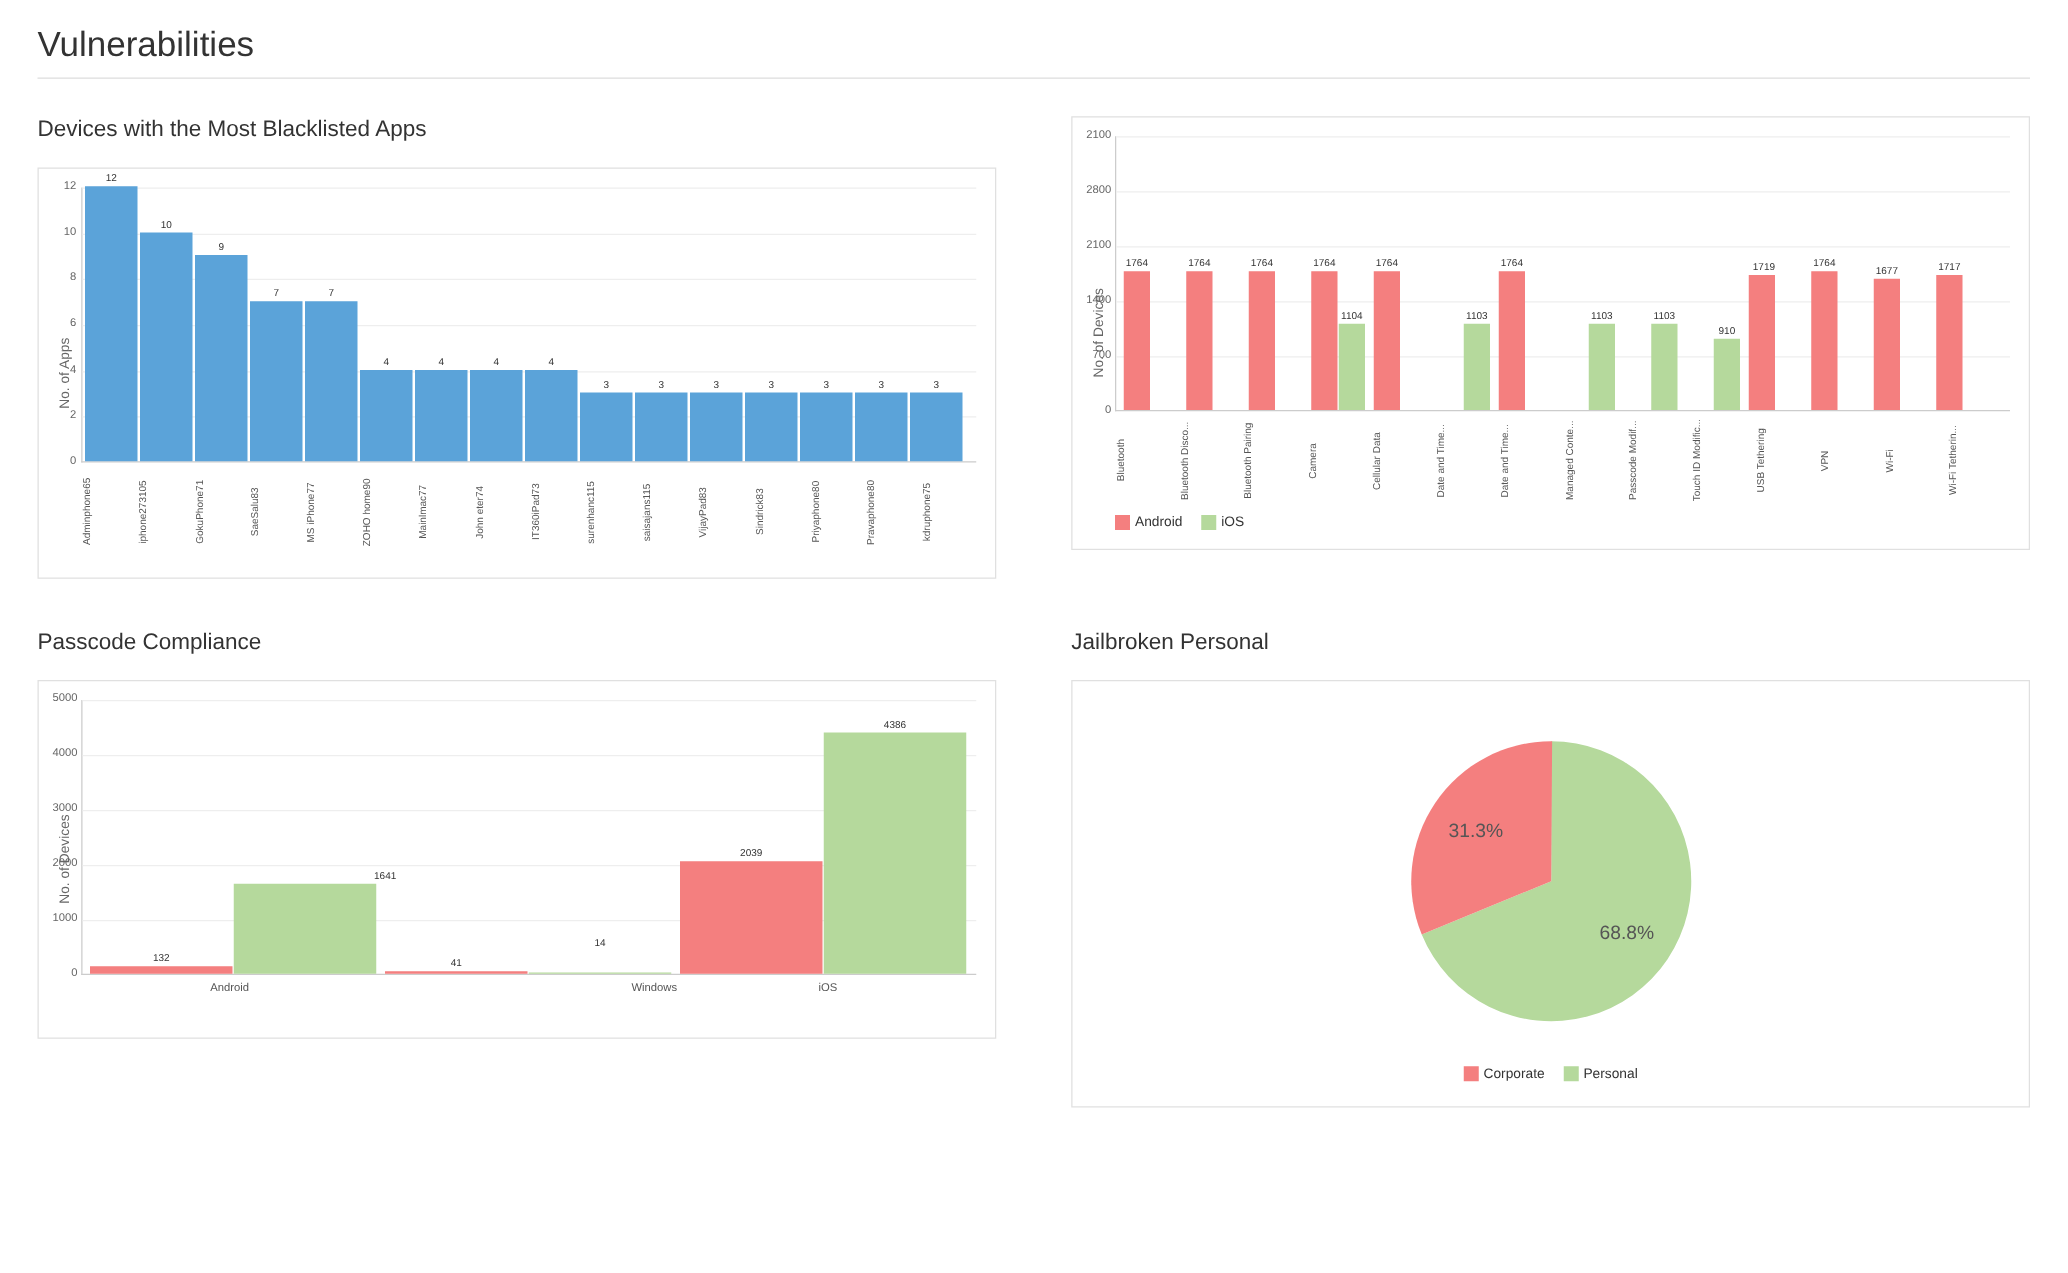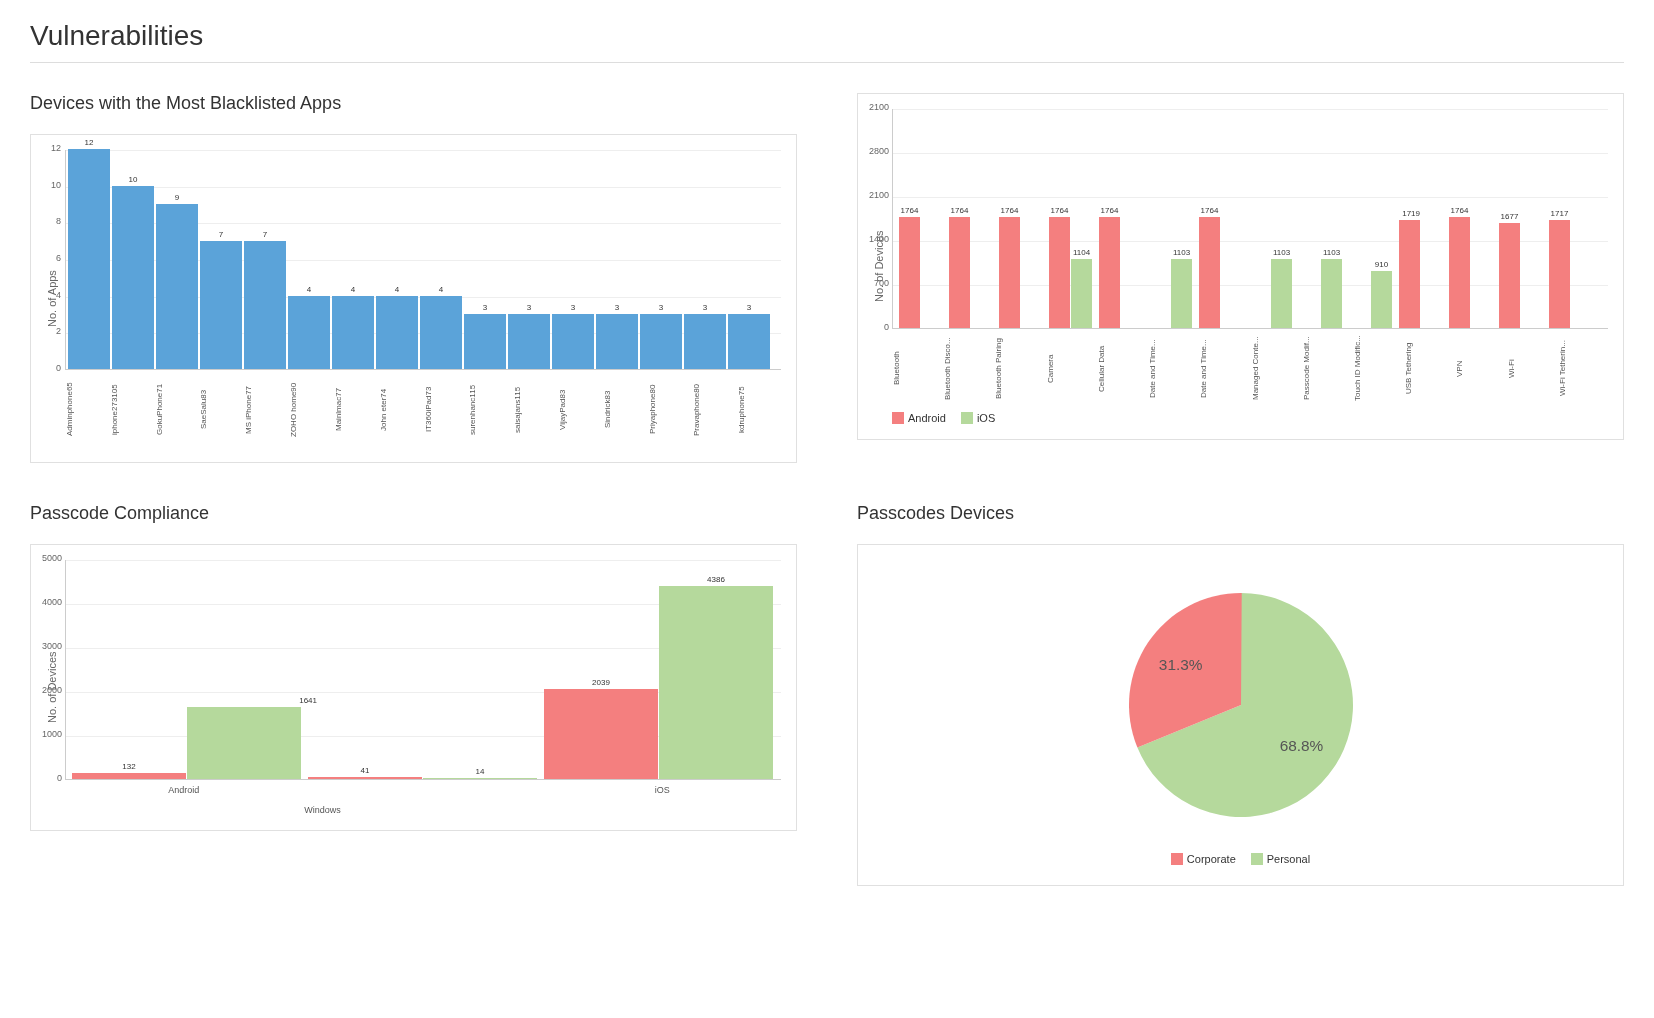--- a/index.html
+++ b/index.html
@@ -223,38 +223,38 @@
               <div style="position: absolute; left: -38px; top: 37px; font-size: 9px; color: rgb(102, 102, 102); text-align: right; width: 34px;">4000</div>
               <div style="position: absolute; left: 0px; right: 0px; top: 0px; border-top: 1px solid rgb(238, 238, 238);"></div>
               <div style="position: absolute; left: -38px; top: -7px; font-size: 9px; color: rgb(102, 102, 102); text-align: right; width: 34px;">5000</div>
               <div style="position: absolute; left: 6px; bottom: 0px; width: 114px; height: 6px; background: rgb(244, 127, 127);"></div>
               <div style="position: absolute; left: 6px; bottom: 8px; width: 114px; text-align: center; font-size: 8px; color: rgb(51, 51, 51);">132</div>
               <div style="position: absolute; left: 121px; bottom: 0px; width: 114px; height: 72px; background: rgb(181, 217, 156);"></div>
               <div style="position: absolute; left: 137px; bottom: 74px; width: 114px; text-align: right; font-size: 8px; color: rgb(51, 51, 51);">1641</div>
               <div style="position: absolute; left: 242px; bottom: 0px; width: 114px; height: 2px; background: rgb(244, 127, 127);"></div>
               <div style="position: absolute; left: 242px; bottom: 4px; width: 114px; text-align: center; font-size: 8px; color: rgb(51, 51, 51);">41</div>
               <div style="position: absolute; left: 357px; bottom: 0px; width: 114px; height: 1px; background: rgb(181, 217, 156);"></div>
-              <div style="position: absolute; left: 357px; bottom: 3px; width: 114px; text-align: center; font-size: 8px; color: rgb(51, 51, 51);">14</div>
+              <div style="position: absolute; left: 357px; bottom: 20px; width: 114px; text-align: center; font-size: 8px; color: rgb(51, 51, 51);">14</div>
               <div style="position: absolute; left: 478px; bottom: 0px; width: 114px; height: 90px; background: rgb(244, 127, 127);"></div>
               <div style="position: absolute; left: 478px; bottom: 92px; width: 114px; text-align: center; font-size: 8px; color: rgb(51, 51, 51);">2039</div>
               <div style="position: absolute; left: 593px; bottom: 0px; width: 114px; height: 193px; background: rgb(181, 217, 156);"></div>
               <div style="position: absolute; left: 593px; bottom: 195px; width: 114px; text-align: center; font-size: 8px; color: rgb(51, 51, 51);">4386</div>
             </div>
           <div id="passcode-xlabels" style="display:flex; gap:2px; height:30px; margin-top:5px;">
               <div style="flex: 1 1 0%; font-size: 9px; color: rgb(85, 85, 85); text-align: center;">Android</div>
-              <div style="flex: 1 1 0%; font-size: 9px; color: rgb(85, 85, 85); text-align: left; margin-top: 20px;">Windows</div>
+              <div style="flex: 1 1 0%; font-size: 9px; color: rgb(85, 85, 85); text-align: right;">Windows</div>
               <div style="flex: 1 1 0%; font-size: 9px; color: rgb(85, 85, 85); text-align: center;">iOS</div>
             </div>
         </div>
       </div>
     </div>
   </div>
 
   <div class="chart-section">
-    <div class="chart-title">Passcodes Devices</div>
+    <div class="chart-title">Jailbroken Personal</div>
     <div class="pie-container">
       <svg class="pie" width="280" height="280" viewBox="0 0 200 200">
 
         <path id="personal-slice" d="M 100 100 L 100 20 A 80 80 0 1 1 25.99382345324338 130.38232764174415 Z" fill="#b5d99c"></path>
         <path id="corporate-slice" d="M 100 100 L 25.99382345324338 130.38232764174415 A 80 80 0 0 1 100.50265151724467 20.001579131509033 Z" fill="#f47f7f"></path>
         <text id="personal-label" x="143.2" y="133.0" text-anchor="middle" font-size="11" fill="#555">68.8%</text>
         <text id="corporate-label" x="56.9" y="74.9" text-anchor="middle" font-size="11" fill="#555">31.3%</text>
       </svg>
       <div class="legend" style="margin-left:0; margin-top:8px;">
         <div class="legend-item">

